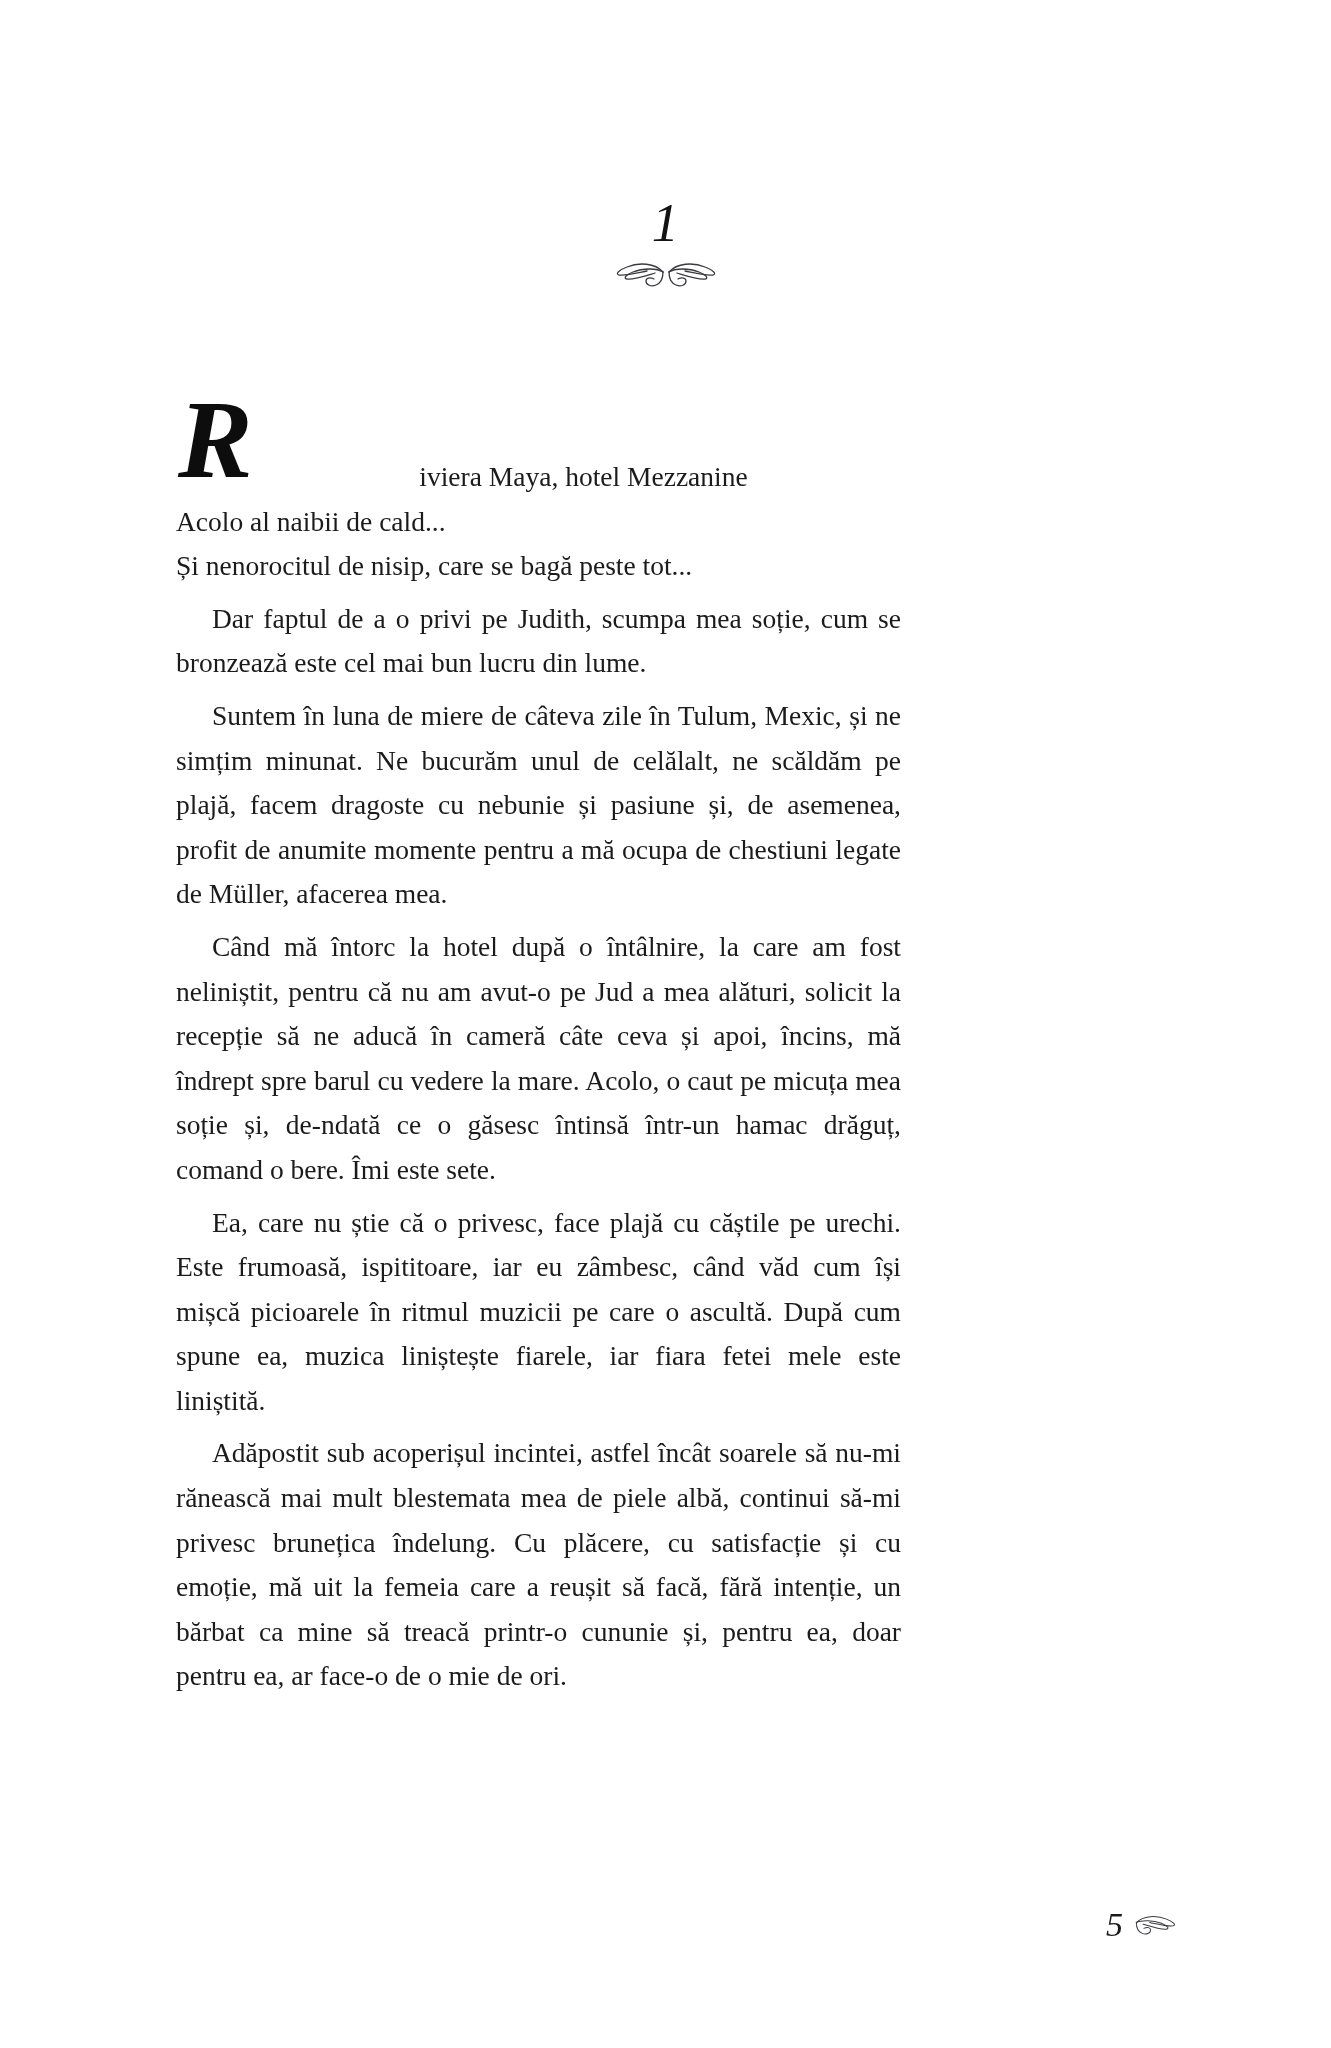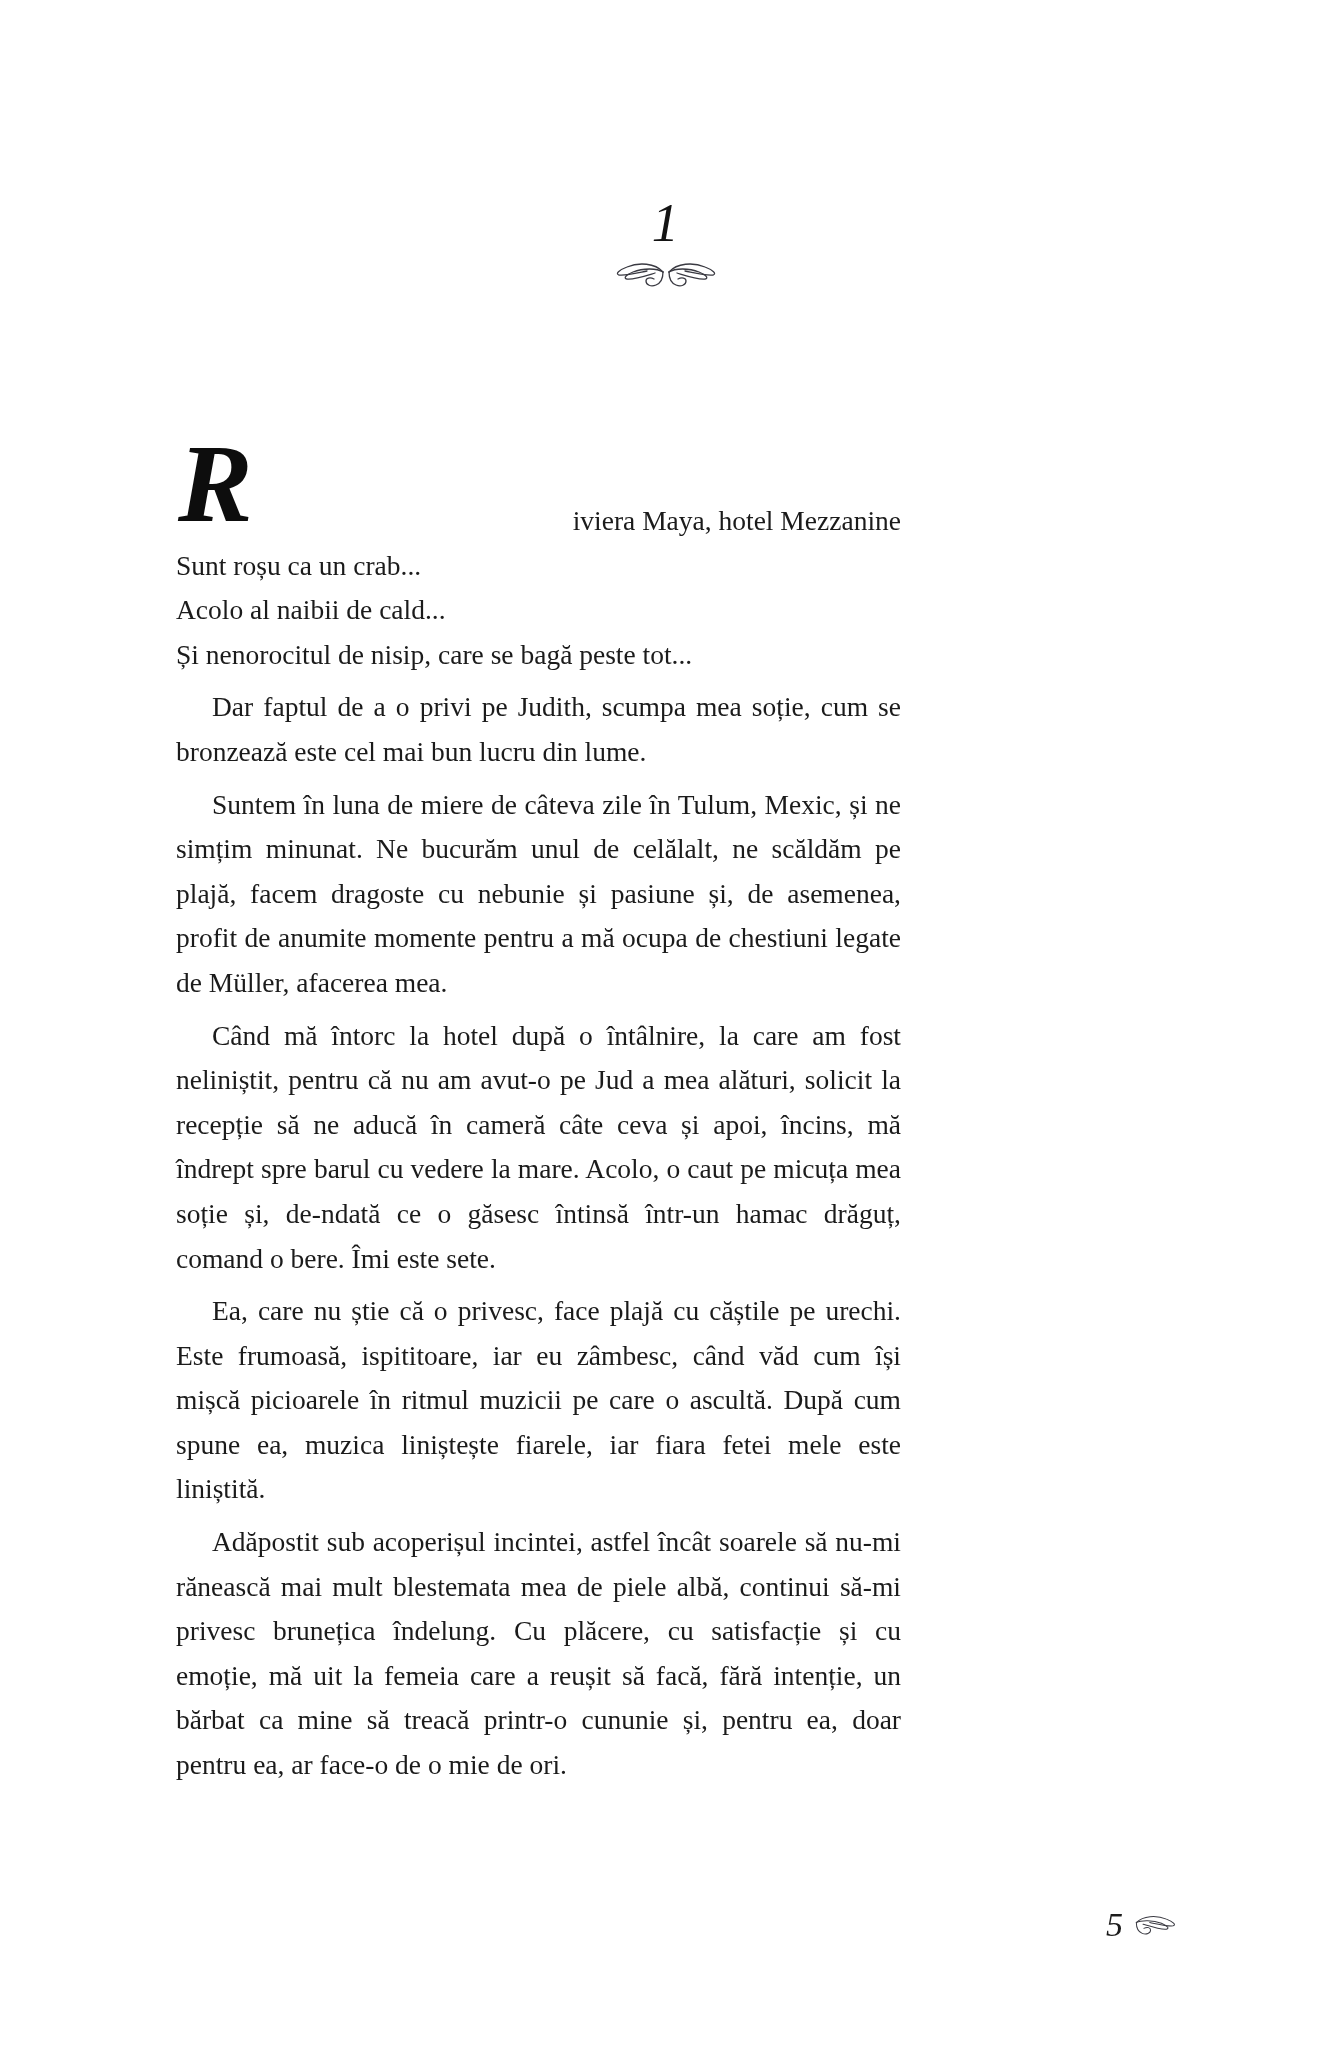--- a/index.html
+++ b/index.html
@@ -79,22 +79,21 @@
     top: -72px;
     font-family: "Liberation Serif", "DejaVu Serif", serif;
     font-style: italic;
     font-weight: 700;
     font-size: 112px;
     line-height: 1;
     color: #0d0d0d;
   }
   p.has-dropcap {
     padding-left: 90px;
-    text-align: right;
-    margin-top: 44px;
+    text-align: center;
   }
 
   
   .footer {
     position: absolute;
     left: 0;
     top: 1908px;
     width: 1331px;
     height: 50px;
   }
@@ -139,21 +138,20 @@
   </div>
 
   <div class="textblock">
 
     <div class="dropcap-wrap">
       <span class="dropcap">R</span>
       <p class="has-dropcap">iviera Maya, hotel Mezzanine</p>
     </div>
 
 
-    <p class="last-line-left">Sunt roșu ca un crab...</p>
 
     <p class="last-line-left">Acolo al naibii de cald...</p>
 
     <p class="last-line-left">Și nenorocitul de nisip, care se bagă peste tot...</p>
 
     <p class="indent last-line-left">Dar faptul de a o privi pe Judith, scumpa mea soție, cum se bronzează este cel mai bun lucru din lume.</p>
 
     <p class="indent last-line-left">Suntem în luna de miere de câteva zile în Tulum, Mexic, și ne simțim minunat. Ne bucurăm unul de celălalt, ne scăldăm pe plajă, facem dragoste cu nebunie și pasiune și, de asemenea, profit de anumite momente pentru a mă ocupa de chestiuni legate de Müller, afacerea mea.</p>
 
     <p class="indent last-line-left">Când mă întorc la hotel după o întâlnire, la care am fost neliniștit, pentru că nu am avut-o pe Jud a mea alături, solicit la recepție să ne aducă în cameră câte ceva și apoi, încins, mă îndrept spre barul cu vedere la mare. Acolo, o caut pe micuța mea soție și, de-ndată ce o găsesc întinsă într-un hamac drăguț, comand o bere. Îmi este sete.</p>

